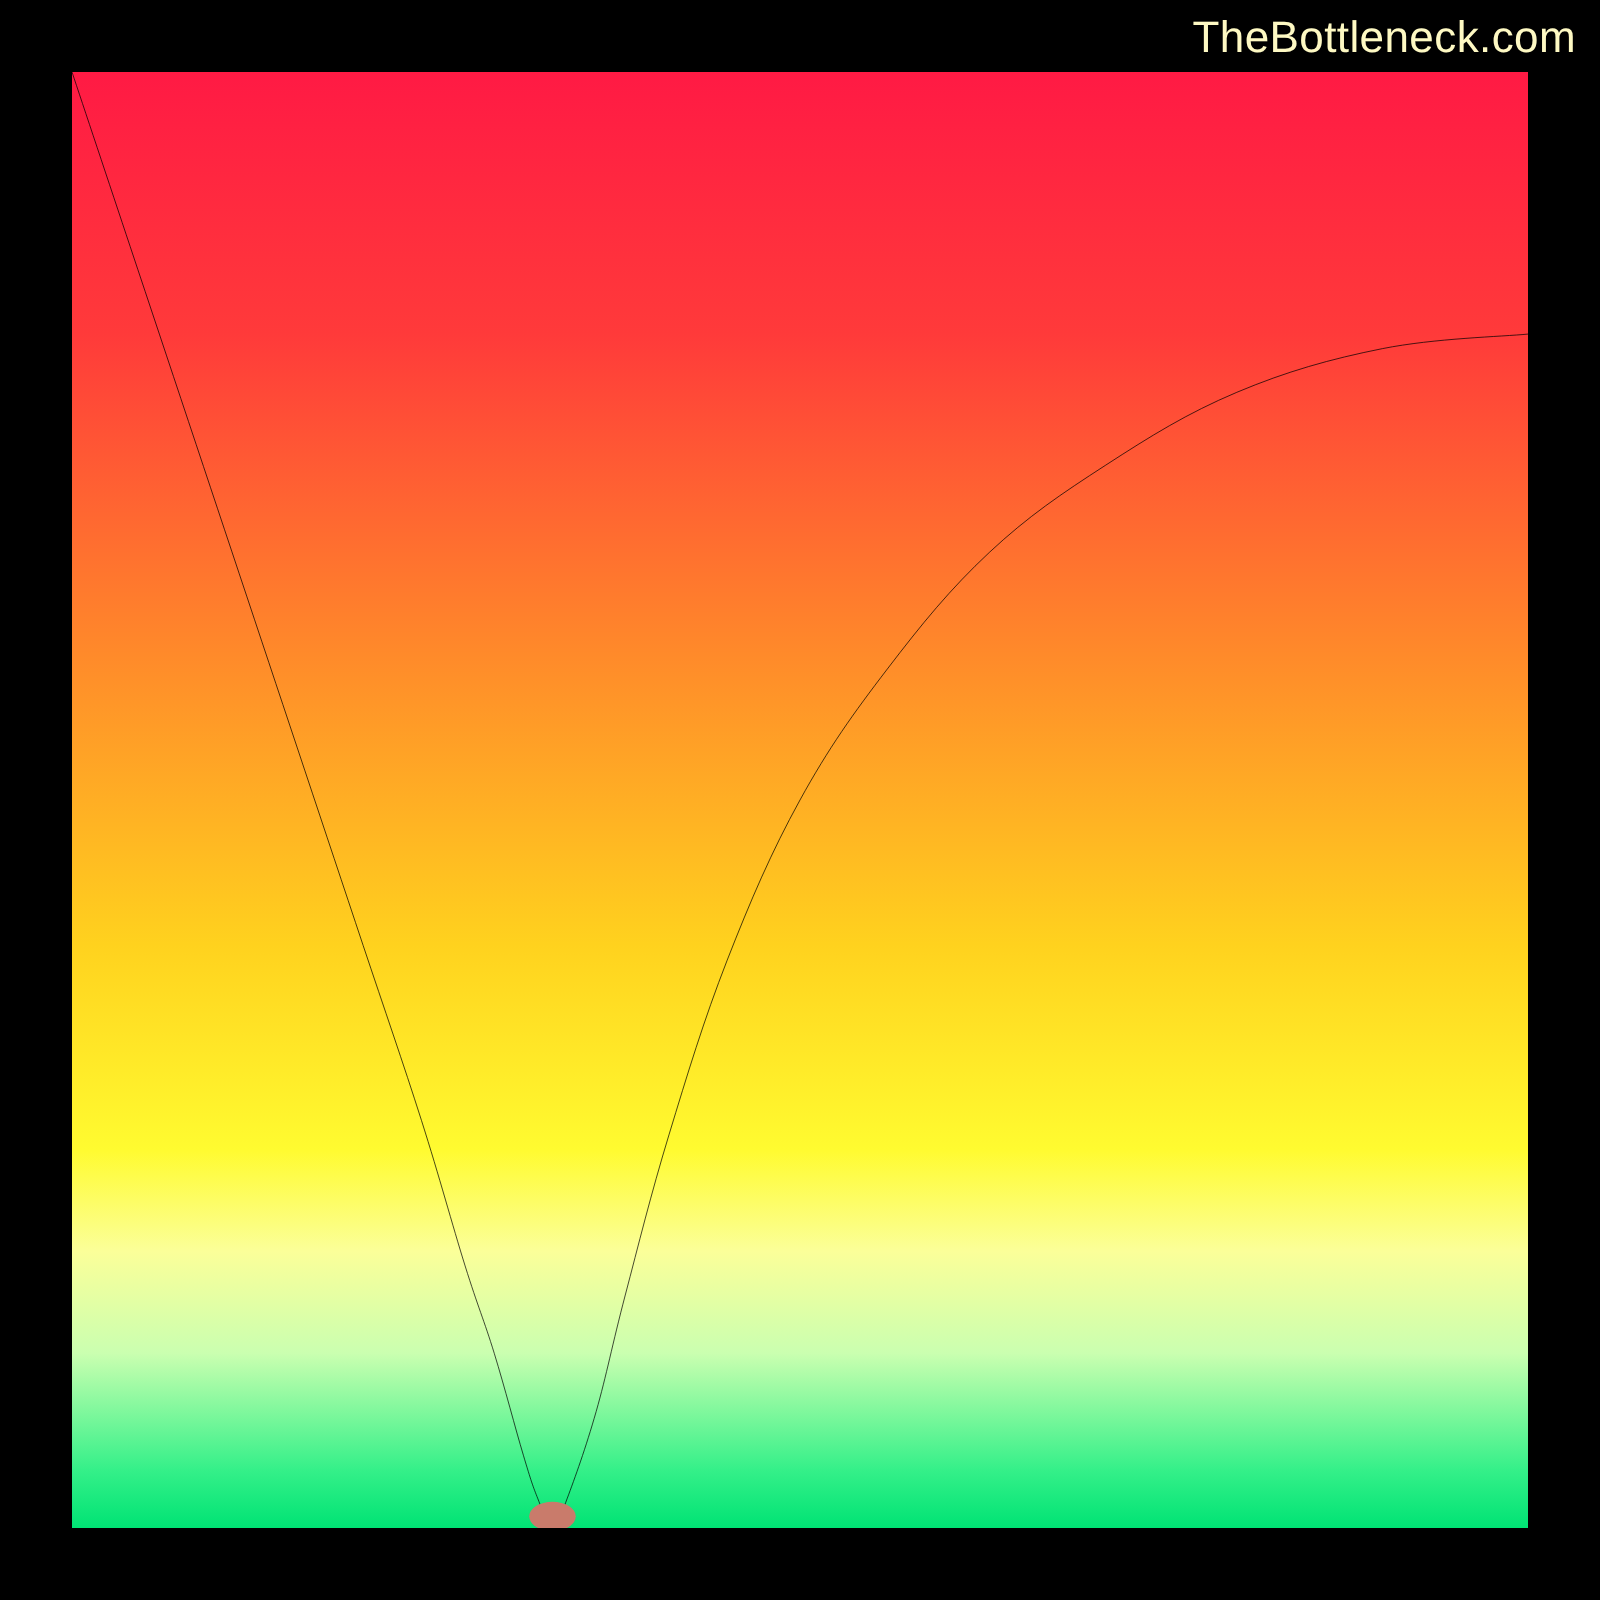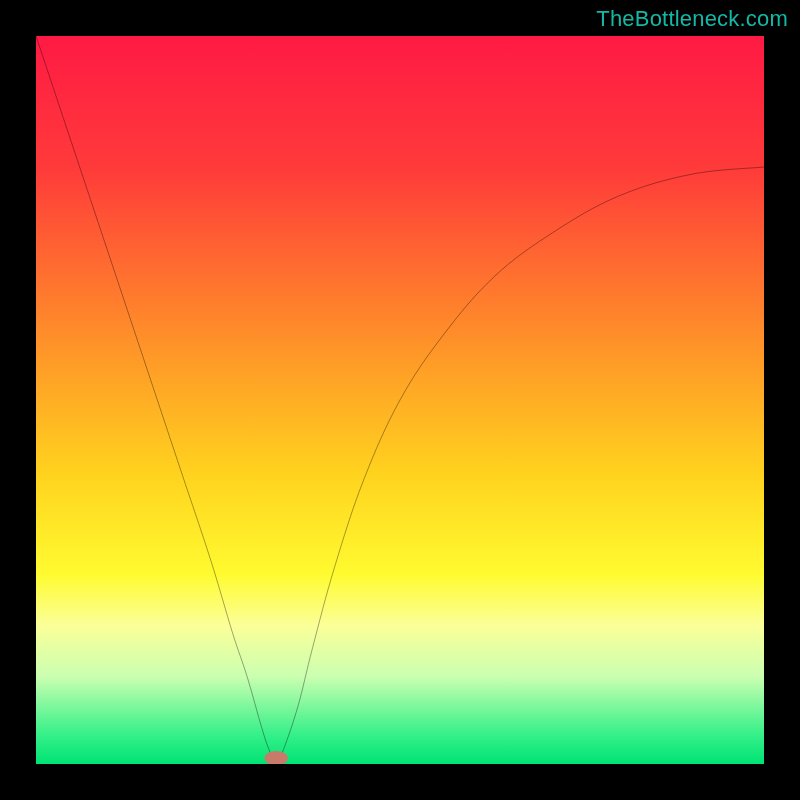--- a/index.html
+++ b/index.html
@@ -34,21 +34,21 @@
     inset: 0;
     pointer-events: none;
   }
   .curve path, .curve circle {
     vector-effect: non-scaling-stroke;
   }
   .watermark {
     position: absolute;
     top: 6px;
     right: 12px;
-    color: #14b8a6;
+    color: #fef9c3;
     font-size: 22px;
     font-weight: 500;
     letter-spacing: 0.2px;
     user-select: none;
   }
 </style>
 </head>
 <body>
 
 <div class="frame">

